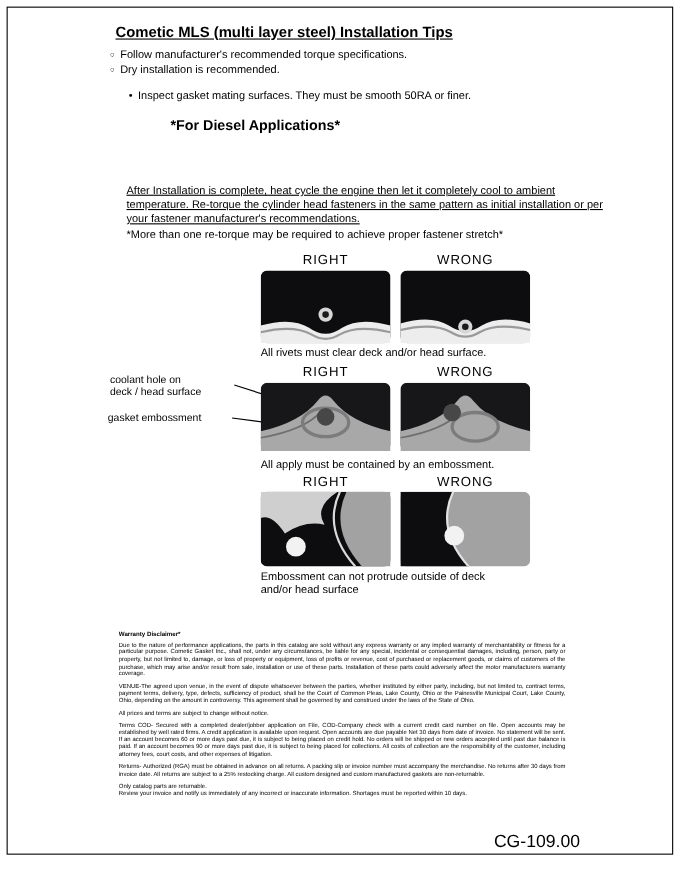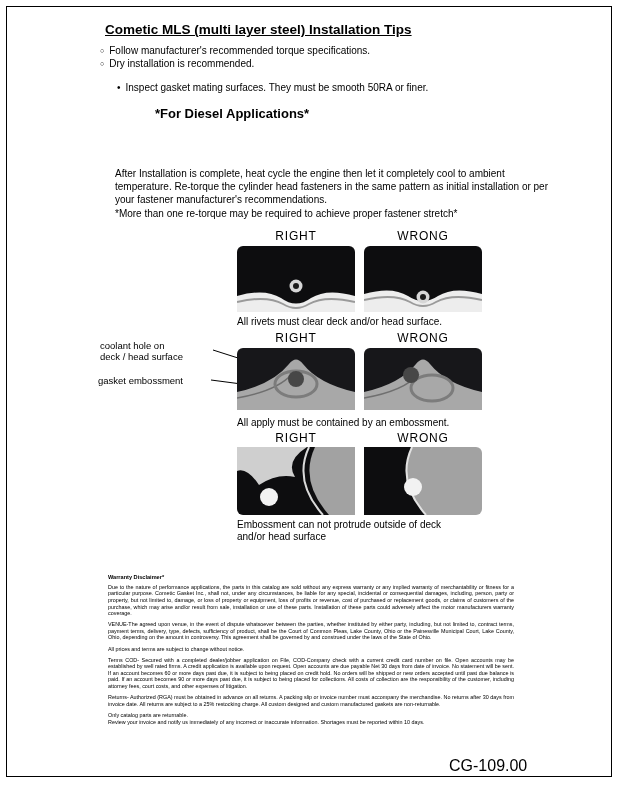--- a/index.html
+++ b/index.html
@@ -12,21 +12,21 @@
                text-decoration:underline; white-space:nowrap; }
 
   .b-line { position:absolute; left:100px; font-size:10px; white-space:nowrap; }
   .b-line::before { content:"\25CB"; font-size:7px; margin-right:5px; position:relative; top:-1px; }
   .sb-line { position:absolute; left:117px; font-size:10px; white-space:nowrap; }
   .sb-line::before { content:"\2022"; font-size:10px; margin-right:5px; }
 
   .diesel-heading { position:absolute; left:115px; top:106px; font-size:13px; font-weight:bold;margin-left:40px; }
   .para { position:absolute; left:115px; width:448px; font-size:10px; line-height:13px; }
   .p1 { top:135px; }
-  .p2 { top:167px; }
+  .p2 { top:167px;text-decoration:underline; }
   .p3 { top:207px; }
 
   .rw-label { position:absolute; font-size:12px; letter-spacing:0.8px; text-align:center; width:118px; }
   .panel { position:absolute; width:118px; }
   .caption { position:absolute; left:237px; font-size:10px; line-height:12px; }
 
   .side-label { position:absolute; font-size:9.5px; text-align:left; width:110px; line-height:11px; }
   .pointer-lines { position:absolute; left:105px; top:335px; }
 
   .legal { position:absolute; left:108px; top:574px; width:406px; font-size:5.4px;

